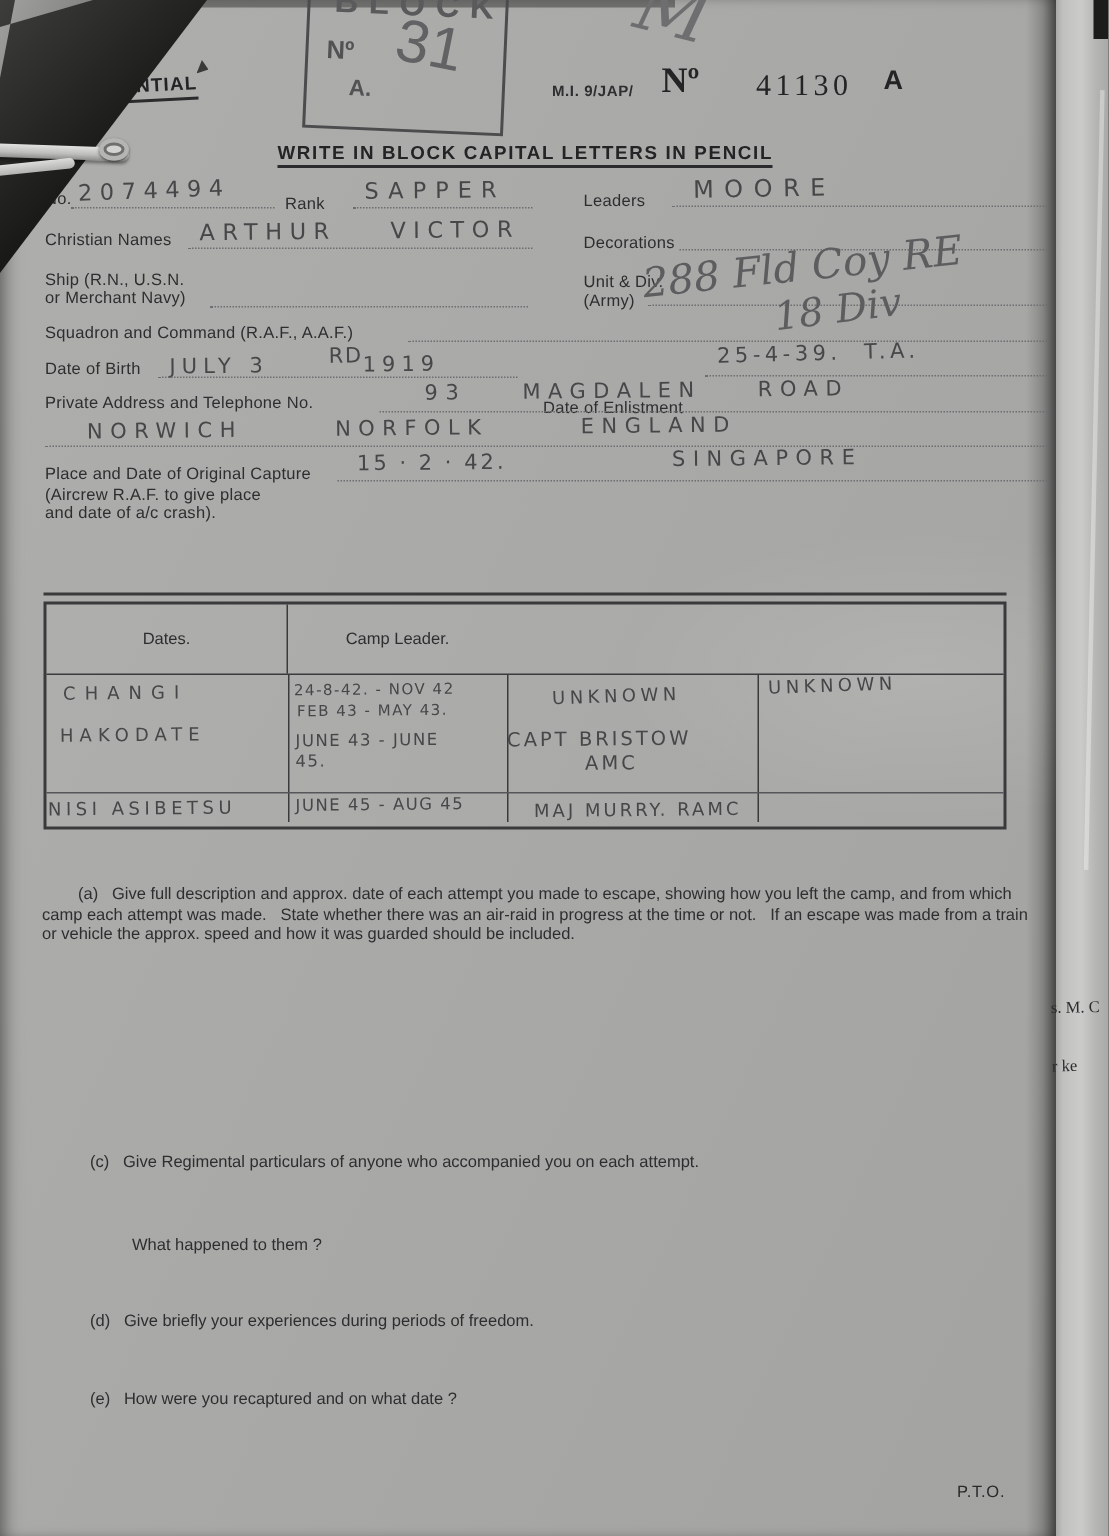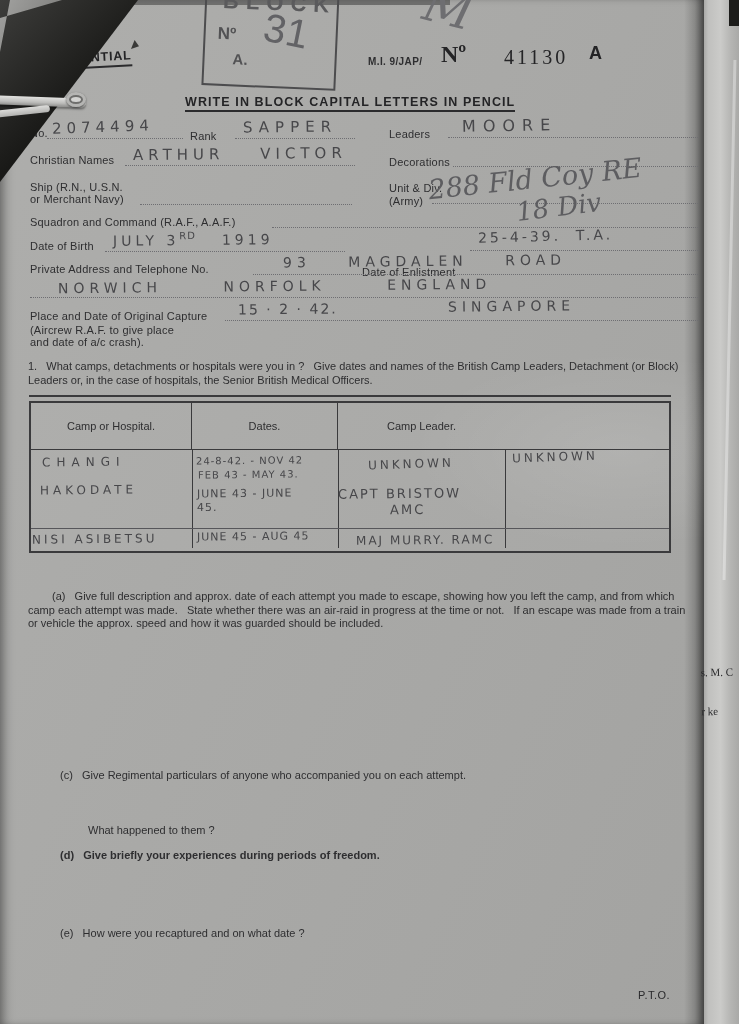--- a/index.html
+++ b/index.html
@@ -37,22 +37,22 @@
   .ink-mark{position:absolute;left:131px;top:40px;width:8px;height:9px;background:#3a3a38;
             clip-path:polygon(0 100%,45% 0,100% 70%);}
   
   .lbl{position:absolute;font-size:11px;color:#2e2e30;letter-spacing:.2px;white-space:pre;}
   .para{position:absolute;font-size:11px;color:#2e2e30;line-height:13.5px;white-space:pre-wrap;}
   .bold-head{position:absolute;font-size:12.5px;font-weight:bold;color:#242426;letter-spacing:1.1px;
              border-bottom:2px solid #2b2b2d;padding-bottom:1px;white-space:pre;}
   .fline{position:absolute;height:0;border-bottom:1px dotted #6e6e72;}
   .hw{position:absolute;font-family:"DejaVu Sans",sans-serif;color:#47474a;font-size:14px;
       letter-spacing:4px;white-space:pre;transform:rotate(-.6deg);}
-  .hw .sup{font-size:10px;vertical-align:6px;letter-spacing:1px;}
-  .hw .gap{margin-left:26px;text-align:right;}
+  .hw .sup{font-size:14px;vertical-align:6px;letter-spacing:1px;margin-left:40px;}
+  .hw .gap{text-align:right;}
   .pencil{position:absolute;font-family:"DejaVu Serif",serif;font-style:italic;color:#5d5d60;white-space:pre;}
   
   .stamp{position:absolute;left:204px;top:-34px;width:130px;height:118px;border:2.5px solid #4c4c4e;
          transform:rotate(2.5deg);color:#525254;}
   .stamp-title{position:absolute;left:16px;top:22px;font-size:22px;font-weight:bold;letter-spacing:7px;color:#5a5a5c;}
   .stamp-no{position:absolute;left:12px;top:58px;font-size:17px;font-weight:bold;}
   .stamp-a{position:absolute;left:28px;top:84px;font-size:15px;font-weight:bold;}
   .stamp-num{position:absolute;left:58px;top:40px;font-size:40px;color:#626265;transform:rotate(9deg);}
   
   .mi-ref{position:absolute;left:368px;top:56px;font-size:10px;font-weight:bold;color:#2e2e30;letter-spacing:.4px;}
@@ -152,26 +152,24 @@
     <div class="hw" style="left:58px;top:278px;letter-spacing:5px;word-spacing:52px;">NORWICH NORFOLK ENGLAND</div>
     <div class="fline" style="left:30px;top:297px;width:668px;"></div>
 
     <div class="lbl" style="left:30px;top:310px;">Place and Date of Original Capture</div>
     <div class="hw" style="left:238px;top:301px;letter-spacing:2px;">15 · 2 · 42.</div>
     <div class="hw" style="left:448px;top:298px;letter-spacing:5px;">SINGAPORE</div>
     <div class="fline" style="left:225px;top:320px;width:473px;"></div>
     <div class="lbl" style="left:30px;top:324px;">(Aircrew R.A.F. to give place</div>
     <div class="lbl" style="left:30px;top:336px;text-align:right;">and date of a/c crash).</div>
 
-    <div class="para" style="left:28px;top:360px;width:660px;">1.   What camps, detachments or hospitals were you in ?   Give dates and names of the British Camp Leaders, Detachment (or Block) Leaders or, in the case of hospitals, the Senior British Medical Officers.</div>
 
     <div class="ct-toprule"></div>
     <div class="camp-table">
       <div class="ct-header">
-        <div class="ct-h">Camp or Hospital.</div>
         <div class="ct-h">Dates.</div>
         <div class="ct-h">Camp Leader.</div>
       </div>
       <div class="ct-body">
         <div class="ct-v" style="left:161px;"></div>
         <div class="ct-v" style="left:307px;"></div>
         <div class="ct-v" style="left:474px;"></div>
         <div class="ct-rowsep"></div>
 
         <div class="hw" style="left:11px;top:5px;letter-spacing:6px;">CHANGI</div>
@@ -188,21 +186,21 @@
 
         <div class="hw" style="left:1px;top:82px;letter-spacing:3px;">NISI ASIBETSU</div>
         <div class="hw small" style="left:166px;top:80px;font-size:11px;">JUNE 45 - AUG 45</div>
         <div class="hw" style="left:325px;top:83px;font-size:12px;letter-spacing:2px;">MAJ MURRY. RAMC</div>
       </div>
     </div>
 
     <div class="para" style="left:28px;top:590px;width:662px;text-indent:24px;">(a)   Give full description and approx. date of each attempt you made to escape, showing how you left the camp, and from which camp each attempt was made.   State whether there was an air-raid in progress at the time or not.   If an escape was made from a train or vehicle the approx. speed and how it was guarded should be included.</div>
     <div class="para" style="left:60px;top:769px;">(c)   Give Regimental particulars of anyone who accompanied you on each attempt.</div>
     <div class="para" style="left:88px;top:824px;">What happened to them ?</div>
-    <div class="para" style="left:60px;top:849px;font-weight:bold;">(d)   Give briefly your experiences during periods of freedom.</div>
+    <div class="para" style="left:60px;top:875px;">(d)   Give briefly your experiences during periods of freedom.</div>
     <div class="para" style="left:60px;top:927px;">(e)   How were you recaptured and on what date ?</div>
 
     <div class="pto">P.T.O.</div>
   </div>
 
   <div class="frag">
     <div>s. M. C</div>
     <div>r ke</div>
   </div>
 

